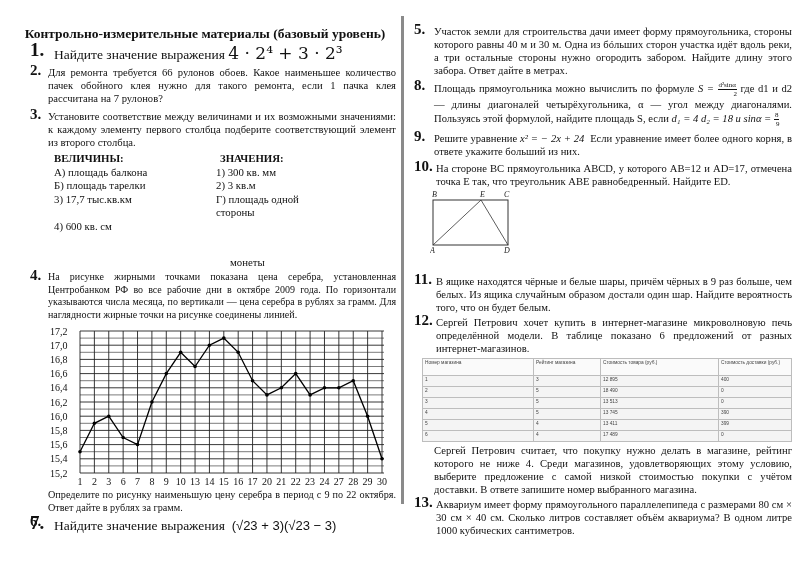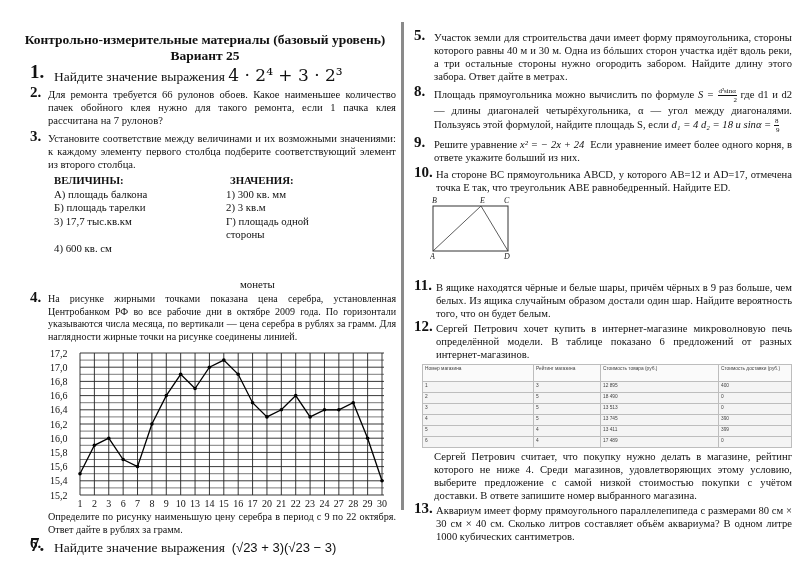--- a/index.html
+++ b/index.html
@@ -1,30 +1,30 @@
 <!DOCTYPE html>
 <html><head>
 <meta charset="utf-8">
 <style>
   html, body { margin: 0; padding: 0; background: #ffffff; }
   body { width: 800px; height: 566px; position: relative; overflow: hidden;
          font-family: "Liberation Serif", "DejaVu Serif", serif; color: #111; }
-  .page { position: absolute; left: 0; top: 6px; width: 800px; height: 434px; }
+  .page { position: absolute; left: 0; top: 0; width: 800px; height: 434px; }
   .col-left { position: absolute; left: 14px; top: 26px; width: 382px; }
   .col-right { position: absolute; left: 412px; top: 22px; width: 380px; }
   .divider { position: absolute; left: 401px; top: 16px; width: 3px; height: 488px; background: #8a8a8a; }
   .title { text-align: center; font-weight: bold; font-size: 13.5px; line-height: 16px; }
   .q { position: relative; padding-left: 34px; font-size: 10.6px; line-height: 13px; text-align: justify; margin-top: 2px; }
   .q .num { position: absolute; left: 16px; top: -2px; font-weight: bold; font-size: 15px; }
   .q.big .num { font-size: 19px; top: -3px; }
   .q.big { font-size: 13.5px; line-height: 18px; padding-left: 40px; }
   .qr { position: relative; padding-left: 22px; font-size: 10.6px; line-height: 13px; text-align: justify; margin-top: 3px; }
   .qr .num { position: absolute; left: 2px; top: -2px; font-weight: bold; font-size: 15px; }
   .qr.wide { padding-left: 24px; }
-  .match { display: grid; grid-template-columns: 160px 120px; margin-left: 40px; font-size: 10.8px; line-height: 13.5px; column-gap: 12px; }
+  .match { display: grid; grid-template-columns: 160px 120px; margin-left: 40px; font-size: 10.8px; line-height: 13.5px; column-gap: 2px; }
   .match .h { font-weight: bold; }
   .match .indent { padding-left: 14px; margin-top: 36px; }
   .chart { position: relative; margin-left: 6px; margin-top: 2px; width: 372px; height: 165px; }
   .chart svg { position: absolute; left: 0; top: 0; }
   .note { padding-left: 34px; font-size: 10.2px; line-height: 13px; text-align: justify; }
   .formula { font-style: italic; }
   .frac { display: inline-block; vertical-align: middle; text-align: right; font-size: 7px; line-height: 8px; font-style: normal; }
   .frac .n { display: block; border-bottom: 1px solid #111; padding: 0 1px; }
   .frac .d { display: block; }
   .geom { margin-left: 18px; margin-top: 1px; }
@@ -37,21 +37,20 @@
   table.shops td:nth-child(3) { width: 113px; }
   .after { padding-left: 22px; font-size: 10.6px; line-height: 13px; text-align: justify; margin-top: 2px; }
 </style>
 </head>
 <body>
 
 <div class="page">
 
   <div class="col-left">
     <div class="title">Контрольно-измерительные материалы (базовый уровень)</div>
-    <div class="title">Вариант 25</div>
 
     <div class="q big">
       <span class="num">1.</span>
       <span>Найдите значение выражения</span>
       <span style="font-family:'DejaVu Serif',serif;font-size:17px;">4 · 2⁴ + 3 · 2³</span>
     </div>
 
     <div class="q">
       <span class="num">2.</span>
       <span>Для ремонта требуется 66 рулонов обоев. Какое наименьшее количество пачек обойного клея нужно для такого ремонта, если 1 пачка клея рассчитана на 7 рулонов?</span>

